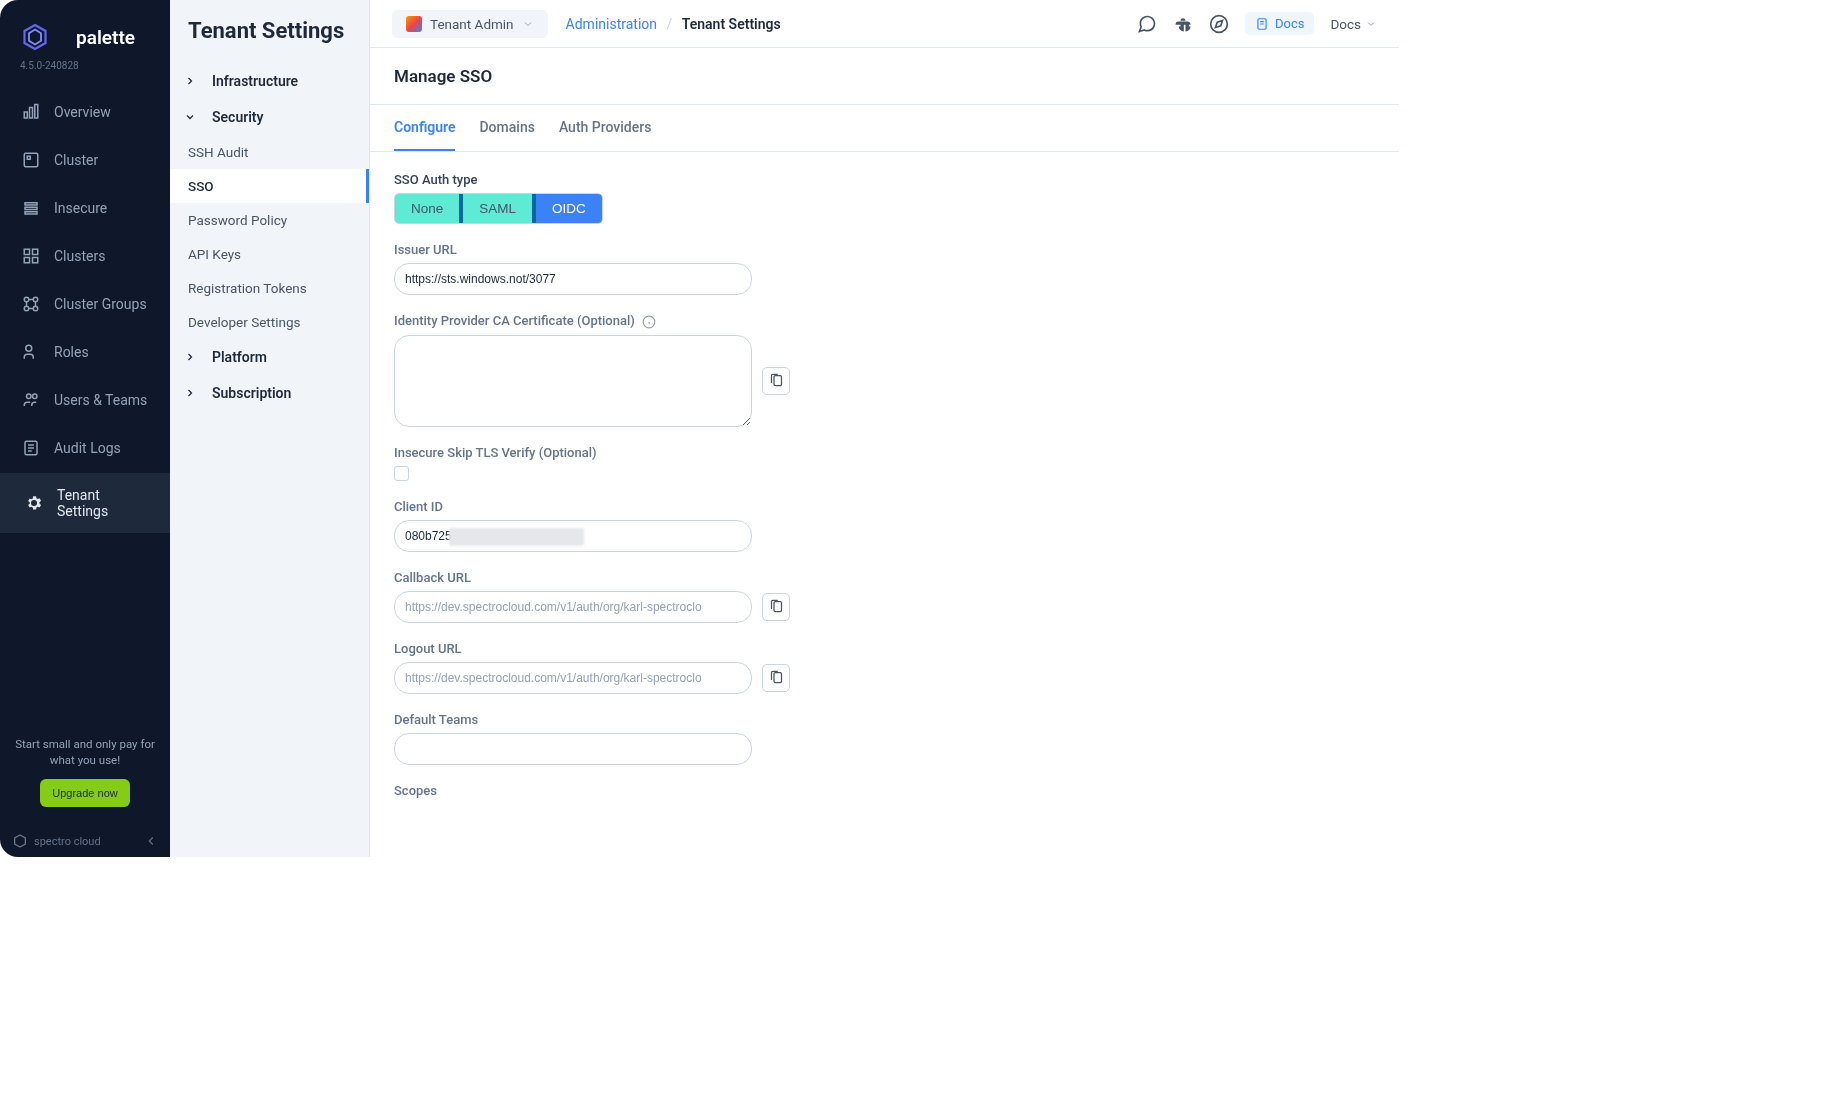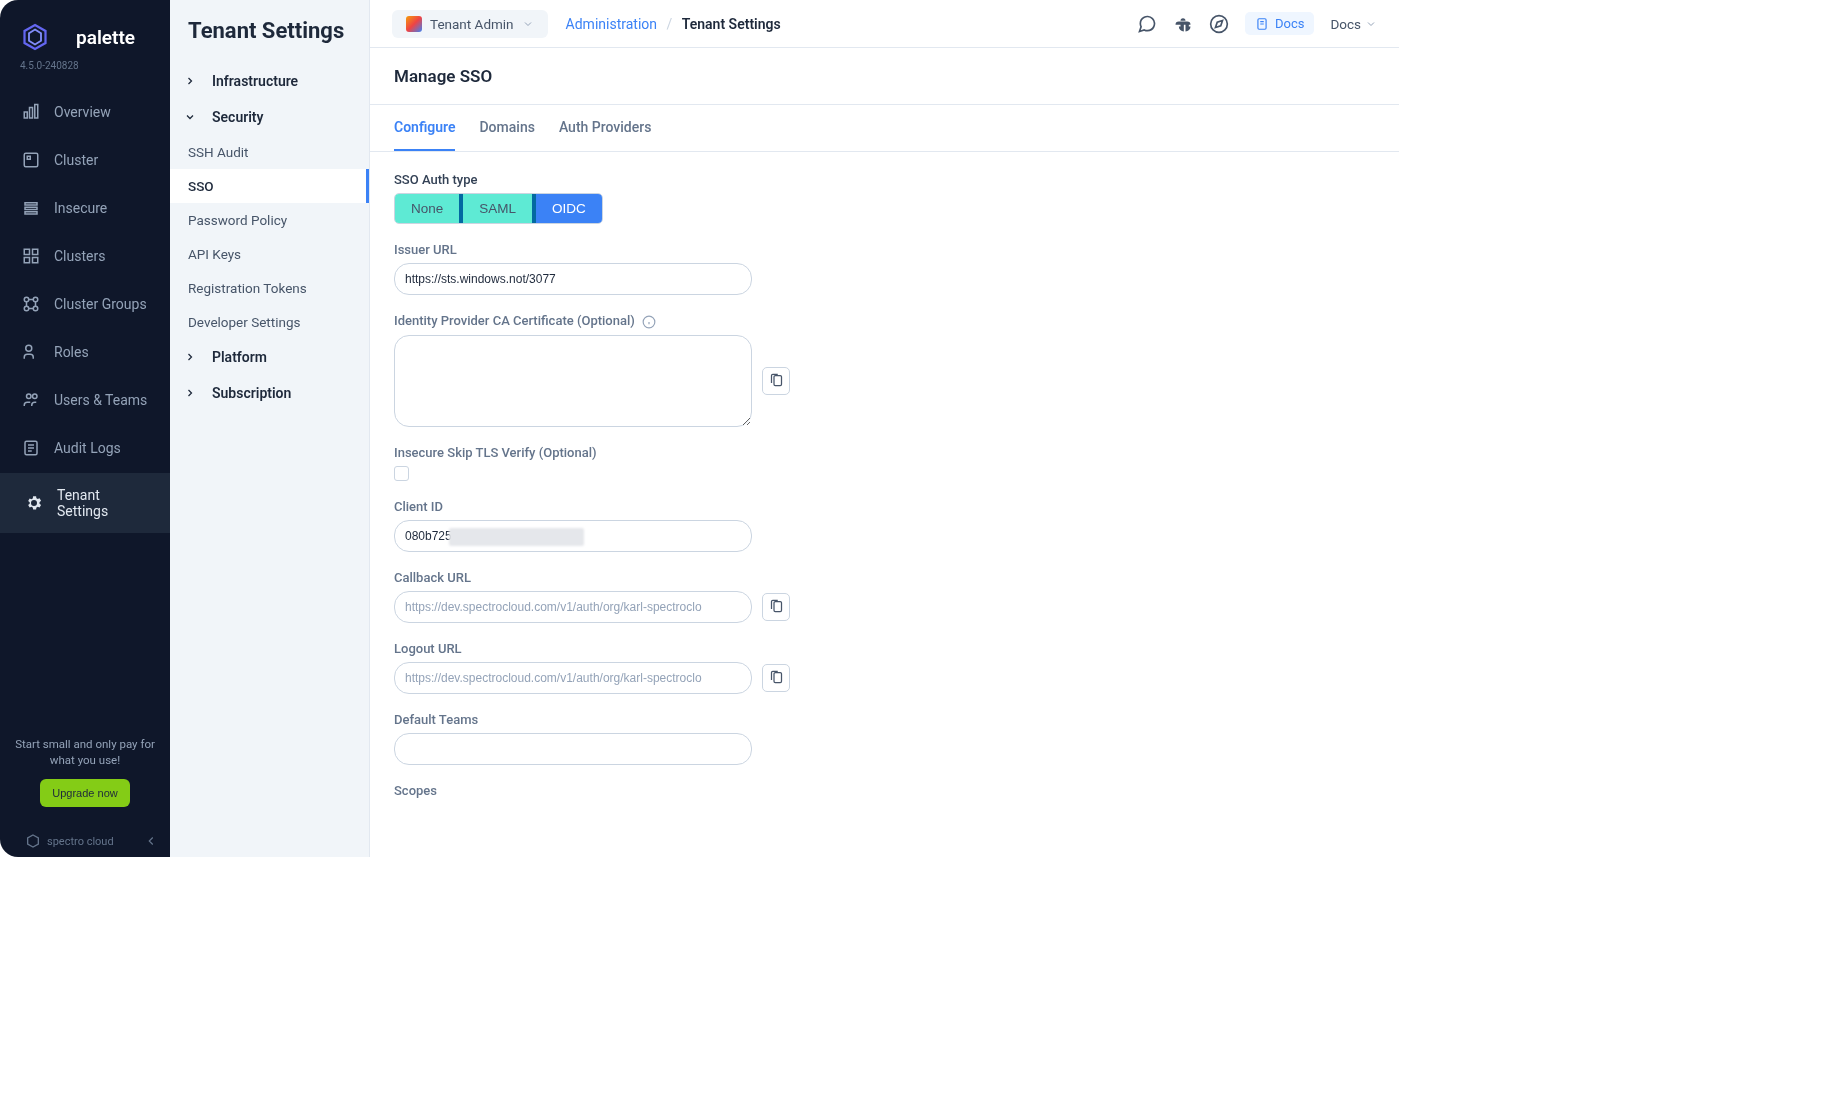--- a/index.html
+++ b/index.html
@@ -12,21 +12,21 @@
     .logo-mark { width: 30px; height: 30px; }
     .logo-text { font-size: 19px; font-weight: 600; color: #fff; }
     .version { font-size: 10px; color: #64748b; padding: 0 20px 14px; }
     .nav { display: flex; flex-direction: column; gap: 2px; padding: 4px 0; flex: 1; }
     .nav-item { display: flex; align-items: center; gap: 14px; padding: 14px 22px; font-size: 14px; color: #94a3b8; cursor: pointer; }
     .nav-item.active { background: #1e293b; color: #e2e8f0; border-left: 3px solid transparent; }
     .nav-icon { width: 18px; height: 18px; flex-shrink: 0; }
     .sidebar-footer { padding: 10px 14px 18px; text-align: center; }
     .footer-text { font-size: 11.5px; color: #94a3b8; line-height: 1.45; margin-bottom: 10px; }
     .upgrade-btn { background: #84cc16; color: #1e293b; border: none; padding: 8px 12px; border-radius: 6px; font-size: 11px; font-weight: 500; cursor: pointer; }
-    .powered { display: flex; align-items: center; justify-content: space-between; padding: 8px 12px; font-size: 11px; color: #64748b; margin-left: 13px; }
+    .powered { display: flex; align-items: center; justify-content: space-between; padding: 8px 12px; font-size: 11px; color: #64748b; }
     .powered-left { display: flex; align-items: center; gap: 6px; }
     .chevron-left { width: 14px; height: 14px; }
     
     
     .settings-panel { width: 200px; background: #f1f5f9; border-right: 1px solid #e2e8f0; }
     .panel-title { font-size: 22px; font-weight: 700; padding: 18px 18px 20px; color: #1e293b; }
     .tree-item { display: flex; align-items: center; gap: 16px; padding: 10px 14px; font-size: 14px; font-weight: 600; color: #1e293b; cursor: pointer; }
     .tree-item .chev { width: 12px; height: 12px; }
     .sub-item { padding: 9px 18px; font-size: 13.5px; color: #475569; cursor: pointer; }
     .sub-item.active { background: #fff; color: #1e293b; font-weight: 500; border-right: 3px solid #3b82f6; }

